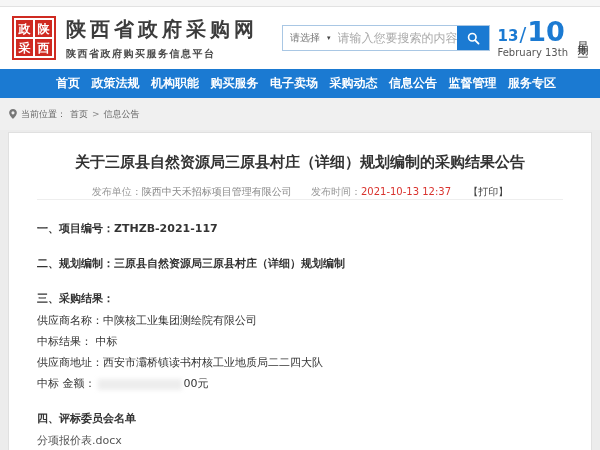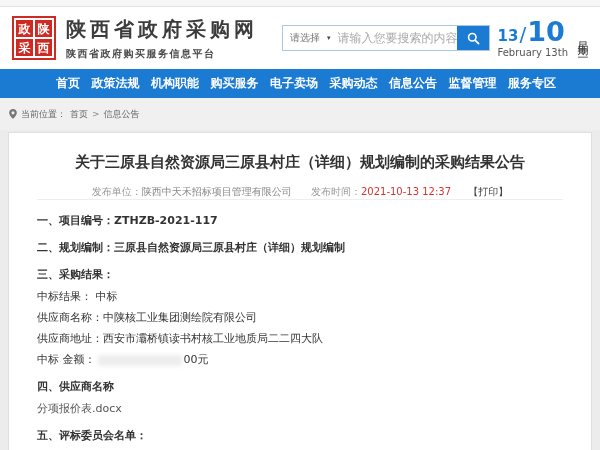--- a/index.html
+++ b/index.html
@@ -52,21 +52,21 @@
   .article { background:#fff; border:1px solid #e0e0e0; height:338px; padding:16px 28px 8px; }
   .article-title { text-align:center; font-size:15px; font-weight:bold; color:#333; margin:4px 0 13px; }
   .article-meta { text-align:center; font-size:10px; color:#999; border-bottom:1px solid #eee; }
   .article-meta .pub { color:#888; }
   .article-meta .lbl { color:#999; }
   .article-meta .time { color:#d9332e; margin-right:14px; }
   .article-meta .pub-wrap { margin-right:16px; }
   .print-btn { color:#444; cursor:pointer; }
 
   .body-line { font-size:11px; color:#333; line-height:1.2; }
-  .sec { font-weight:bold; margin-top:14px; }
+  .sec { font-weight:bold; margin-top:22px; }
   .sub { margin-top:8px; }
   .redacted { display:inline-block; width:84px; height:11px; background:#ededed; filter:blur(2px); vertical-align:middle; margin:0 2px; }
   .attachment { cursor:pointer; color:#555; }
 
   table.committee { width:100%; border-collapse:collapse; margin-top:9px; table-layout:fixed; }
   .committee th, .committee td { border:1px solid #b9b9b9; font-size:10px; padding:4px 7px; overflow:hidden; white-space:nowrap; }
   .committee th { font-weight:bold; text-align:center; color:#333; }
   .col-1 { width:30%; } .col-2 { width:33%; } .col-3 { width:37%; }
 </style>
 </head>
@@ -143,29 +143,29 @@
       <span class="pub-wrap">
         <span class="lbl">发布单位：</span><span class="pub">陕西中天禾招标项目管理有限公司</span>
       </span>
       <span class="lbl">发布时间：</span><span class="time">2021-10-13 12:37</span>
       <span class="print-btn">【打印】</span>
     </div>
 
     <div class="body-line sec">一、项目编号：ZTHZB-2021-117</div>
     <div class="body-line sec">二、规划编制：三原县自然资源局三原县村庄（详细）规划编制</div>
     <div class="body-line sec">三、采购结果：</div>
+    <div class="body-line sub">供应商名称：中陕核工业集团测绘院有限公司</div>
     <div class="body-line sub">中标结果： 中标</div>
-    <div class="body-line sub">供应商名称：中陕核工业集团测绘院有限公司</div>
     <div class="body-line sub">供应商地址：西安市灞桥镇读书村核工业地质局二二四大队</div>
 
     <div class="body-line sub">
       <span>中标 金额：</span><span class="redacted"></span><span>00元</span>
     </div>
 
-    <div class="body-line sec">四、供应商名称</div>
+    <div class="body-line sec">四、评标委员会名单</div>
     <div class="body-line sub attachment">分项报价表.docx</div>
     <div class="body-line sec">五、评标委员会名单：</div>
 
     <table class="committee">
       <colgroup>
           <col class="col-1">
           <col class="col-2">
           <col class="col-3">
         </colgroup>
       <thead>

